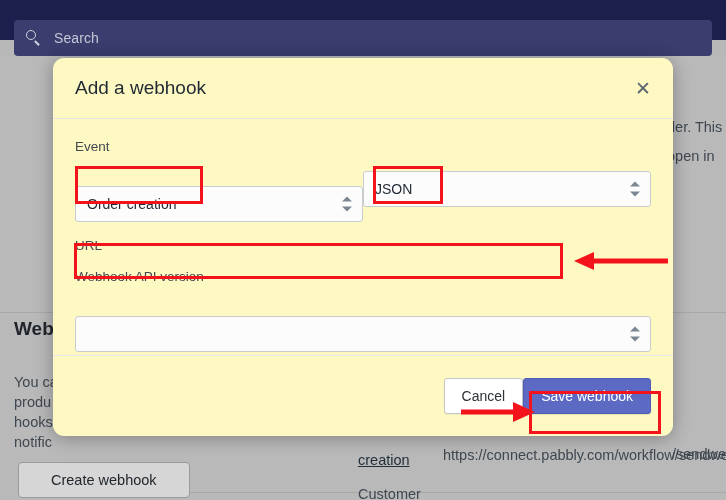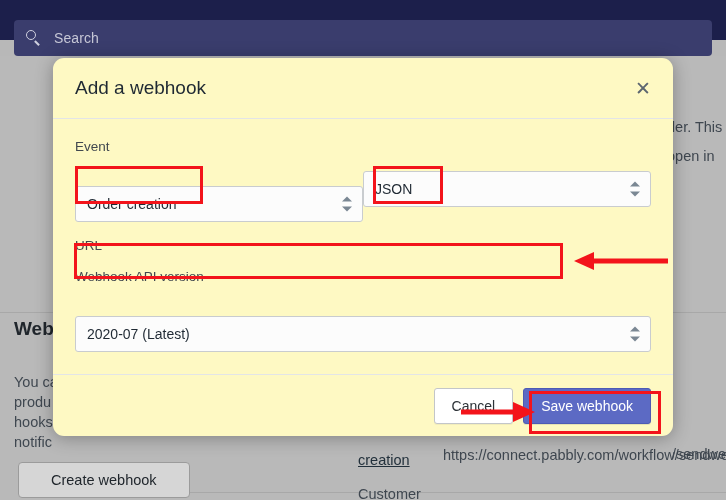--- a/index.html
+++ b/index.html
@@ -197,28 +197,28 @@
     border-left: 5px solid transparent;
     border-right: 5px solid transparent;
   }
   .stepper .up { top: 0; border-bottom: 5px solid #7a8793; }
   .stepper .dn { bottom: 0; border-top: 5px solid #7a8793; }
 
   .modal-footer {
     position: absolute;
     left: 0; bottom: 0;
     width: 100%;
-    height: 62px;
+    height: 81px;
     border-top: 1px solid #e3e5e7;
     box-sizing: border-box;
     display: flex;
     justify-content: flex-end;
     align-items: center;
     padding-right: 22px;
-    gap: 10px;
+    gap: 0;
   }
   .btn-secondary {
     background: #ffffff;
     border: 1px solid #c3c6c9;
     border-radius: 3px;
     font-size: 14px;
     color: #2c3237;
     padding: 9px 17px;
     box-shadow: 0 1px 0 rgba(22,29,37,.05);
   }
@@ -313,21 +313,20 @@
       </div>
     </div>
 
     <div class="block">
       <div class="field-label">URL</div>
     </div>
 
     <div class="block">
       <div class="field-label">Webhook API version</div>
       <div class="select-box">
-        <span>2020-07 (Latest)</span>
         <span class="stepper">
           <span class="up"></span>
             <span class="dn"></span>
         </span>
       </div>
     </div>
 
   </div>
 
   <div class="modal-footer">

